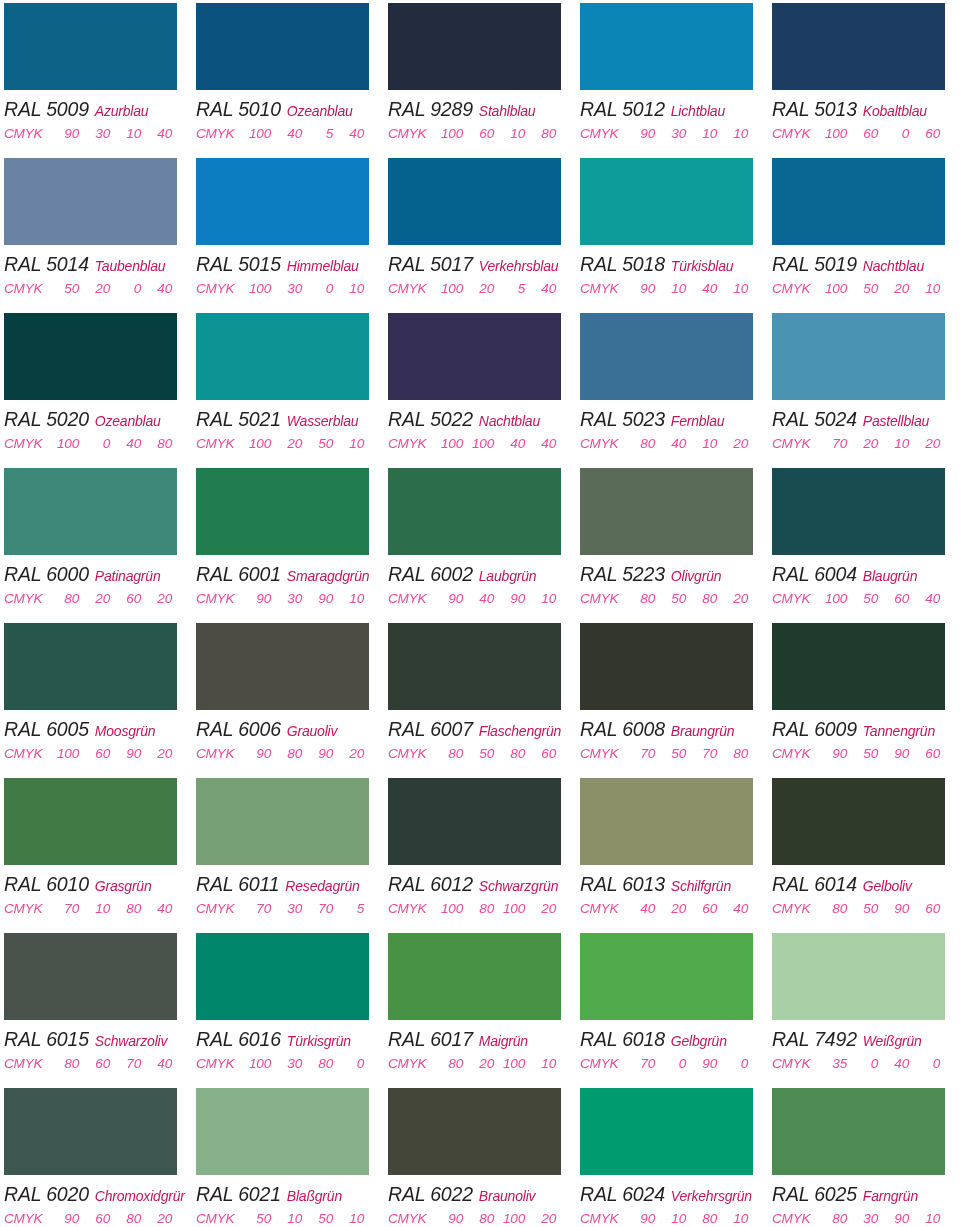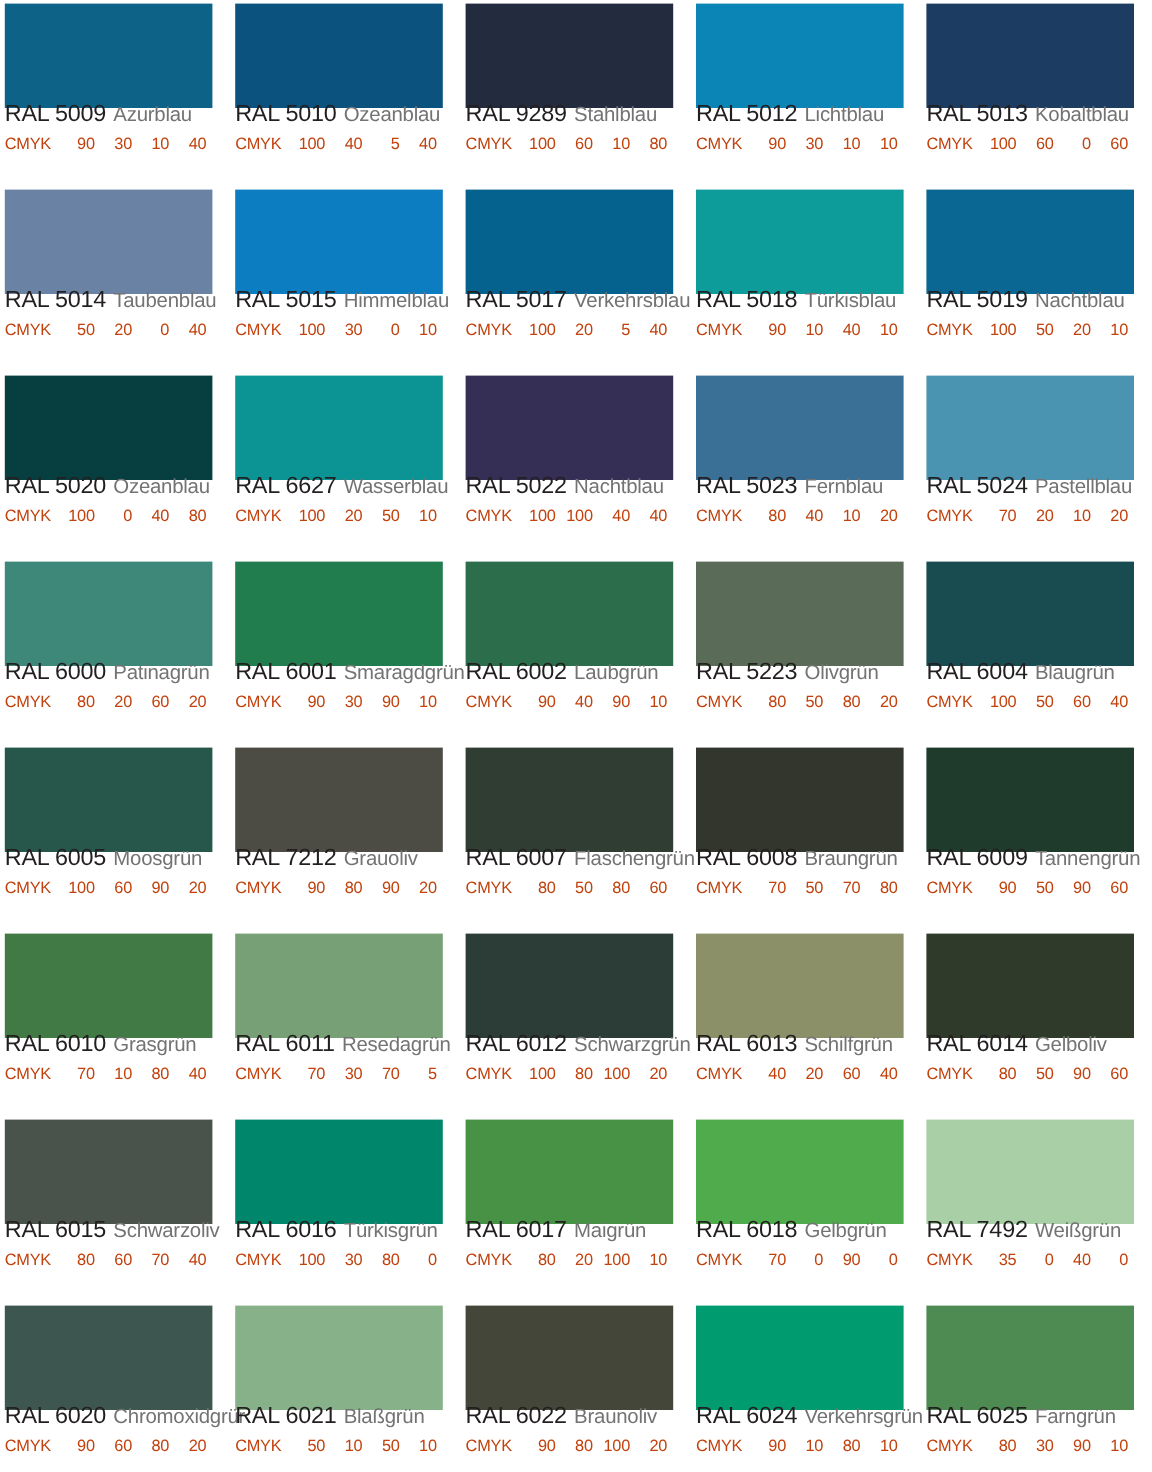--- a/index.html
+++ b/index.html
@@ -33,47 +33,48 @@
     position: absolute;
     left: 4px;
     top: 3px;
     width: 173px;
     height: 87px;
     background: #cccccc;
   }
   .labels {
     position: absolute;
     left: 4px;
-    top: 86px;
+    top: 100px;
     width: 186px;
+    font-style: italic;
   }
   .nameline {
     white-space: nowrap;
     line-height: 1;
     height: 21px;
     display: flex;
     align-items: baseline;
   }
   .ral-code {
     font-size: 19.5px;
     letter-spacing: -0.2px;
     color: #231f20;
   }
   .ral-name {
-    font-size: 17px;
+    font-size: 14px;
     margin-left: 6px;
-    color: #737373;
+    color: #be185d;
     letter-spacing: -0.2px;
   }
   .cmykline {
     margin-top: 5px;
     display: grid;
     grid-template-columns: 44px 31px 31px 31px 31px;
     font-size: 13.6px;
-    color: #c2410c;
+    color: #ec4899;
     height: 16px;
     line-height: 16px;
   }
   .cmyk-label {
     text-align: left;
     letter-spacing: -0.2px;
   }
   .cmyk-val {
     text-align: right;
     letter-spacing: -0.2px;
@@ -256,21 +257,21 @@
           <span class="cmyk-val">0</span>
           <span class="cmyk-val">40</span>
           <span class="cmyk-val">80</span>
         </div>
       </div>
     </div>
     <div class="cell">
       <div class="swatch" style="background: rgb(12, 148, 148);"></div>
       <div class="labels">
         <div class="nameline">
-          <span class="ral-code">RAL 6627</span>
+          <span class="ral-code">RAL 5021</span>
           <span class="ral-name">Wasserblau</span>
         </div>
         <div class="cmykline">
           <span class="cmyk-label">CMYK</span>
           <span class="cmyk-val">100</span>
           <span class="cmyk-val">20</span>
           <span class="cmyk-val">50</span>
           <span class="cmyk-val">10</span>
         </div>
       </div>
@@ -416,21 +417,21 @@
           <span class="cmyk-val">60</span>
           <span class="cmyk-val">90</span>
           <span class="cmyk-val">20</span>
         </div>
       </div>
     </div>
     <div class="cell">
       <div class="swatch" style="background: rgb(76, 76, 69);"></div>
       <div class="labels">
         <div class="nameline">
-          <span class="ral-code">RAL 7212</span>
+          <span class="ral-code">RAL 6006</span>
           <span class="ral-name">Grauoliv</span>
         </div>
         <div class="cmykline">
           <span class="cmyk-label">CMYK</span>
           <span class="cmyk-val">90</span>
           <span class="cmyk-val">80</span>
           <span class="cmyk-val">90</span>
           <span class="cmyk-val">20</span>
         </div>
       </div>

